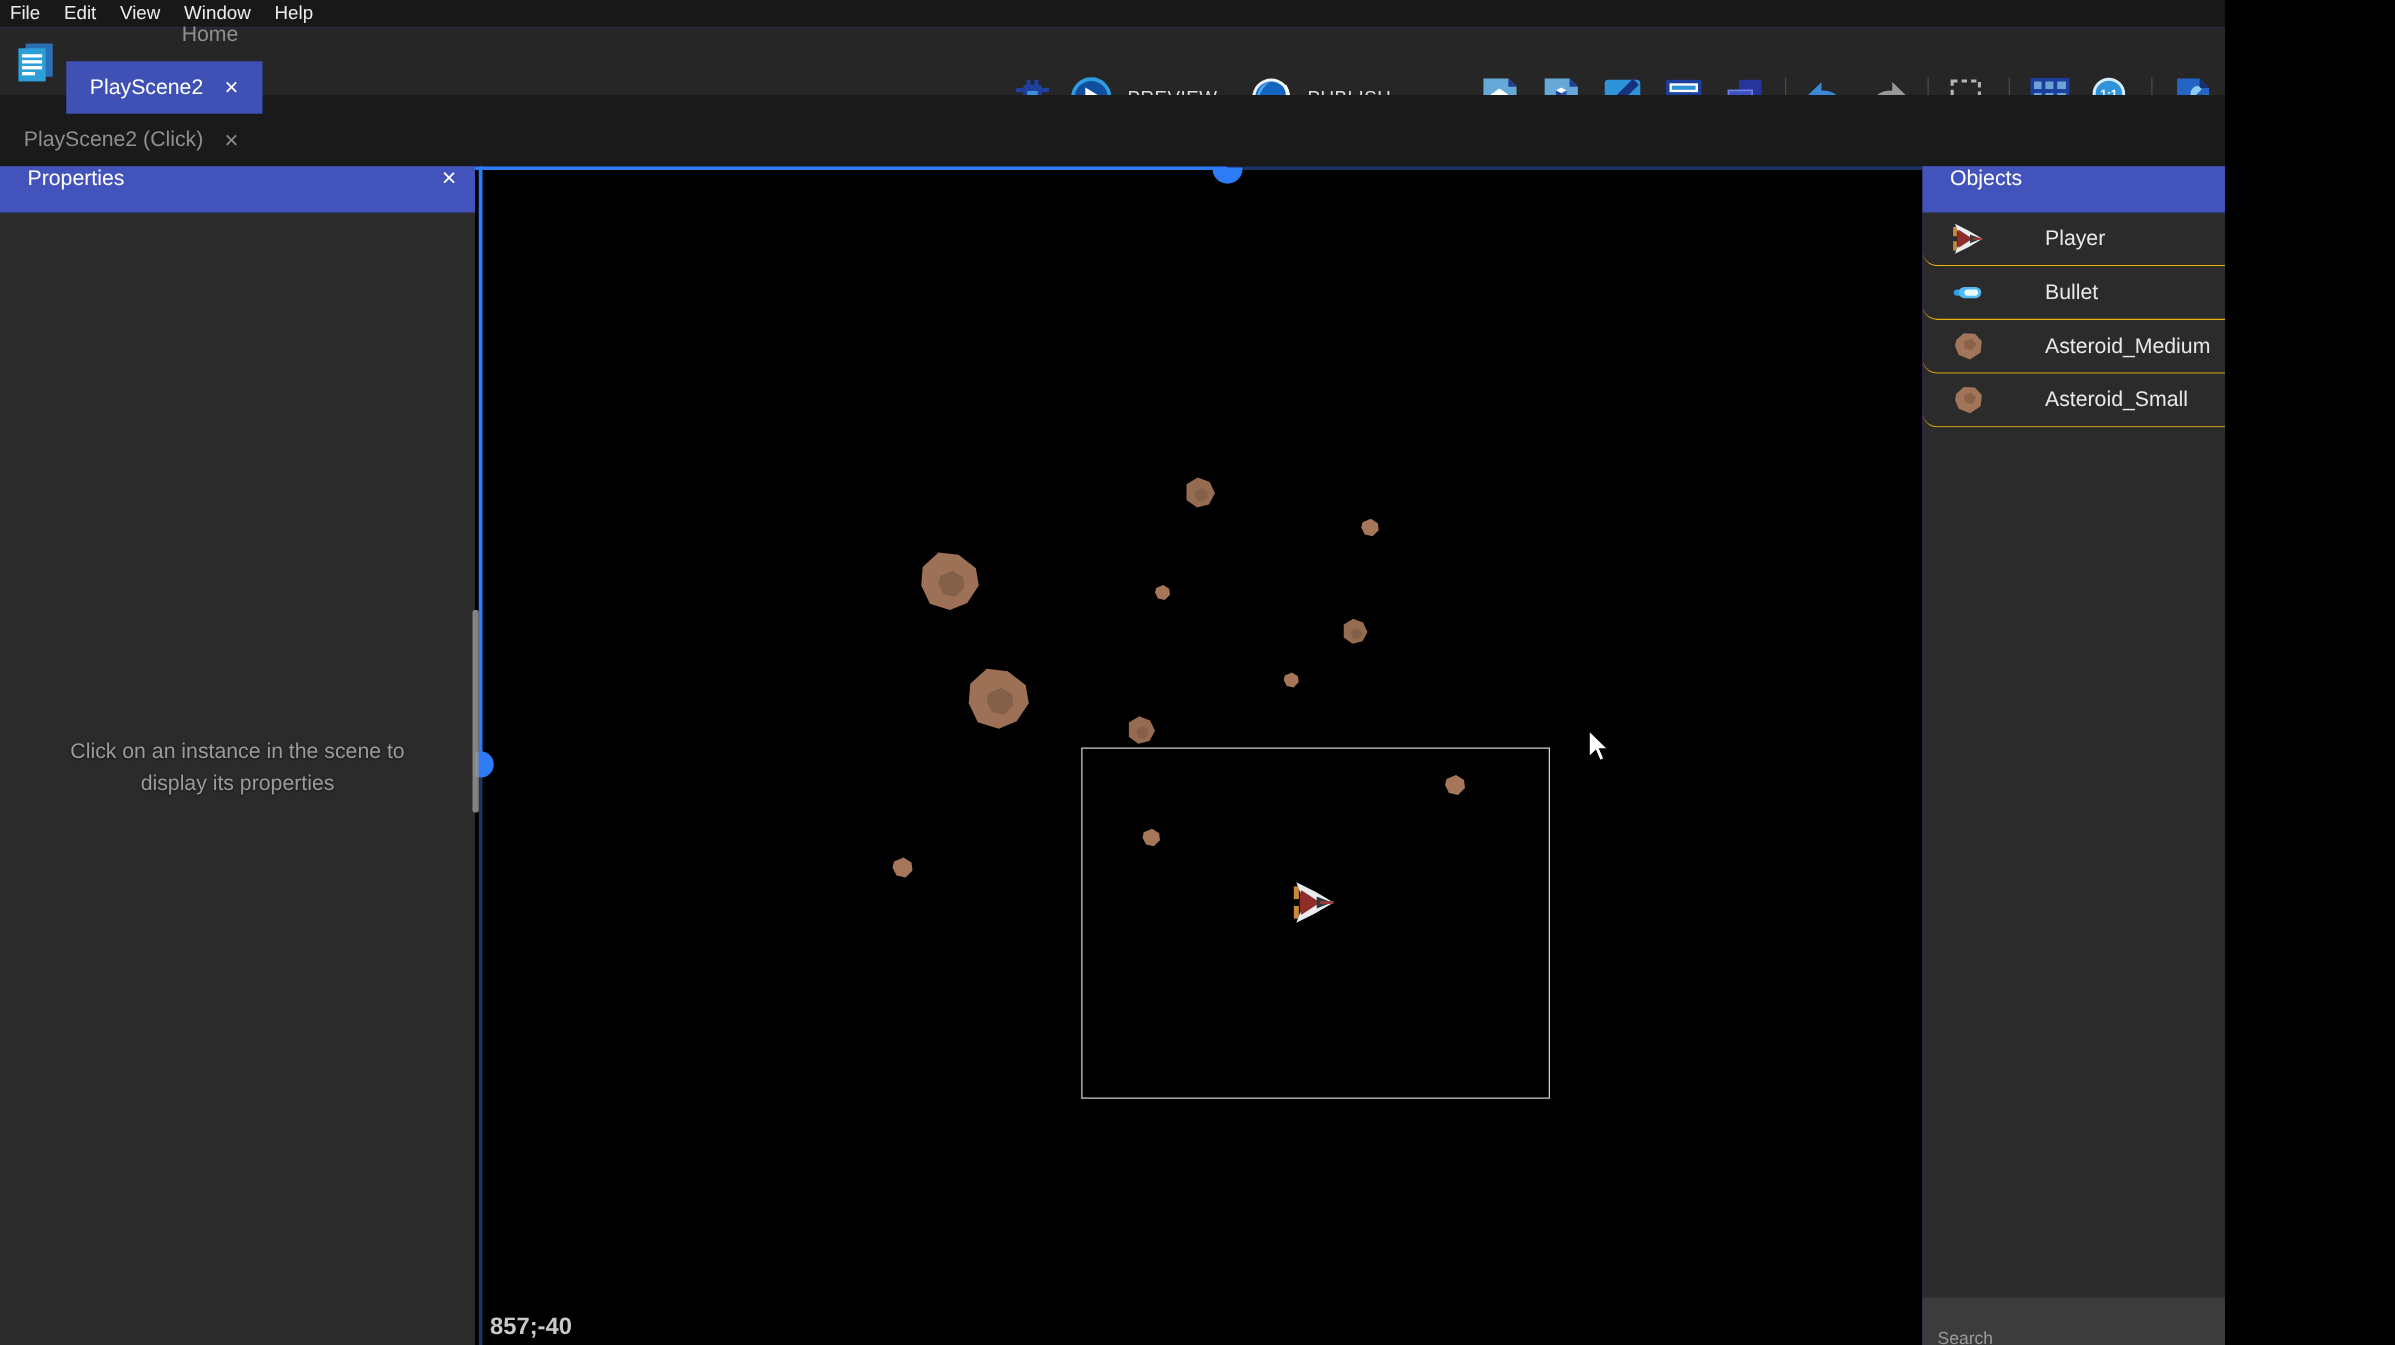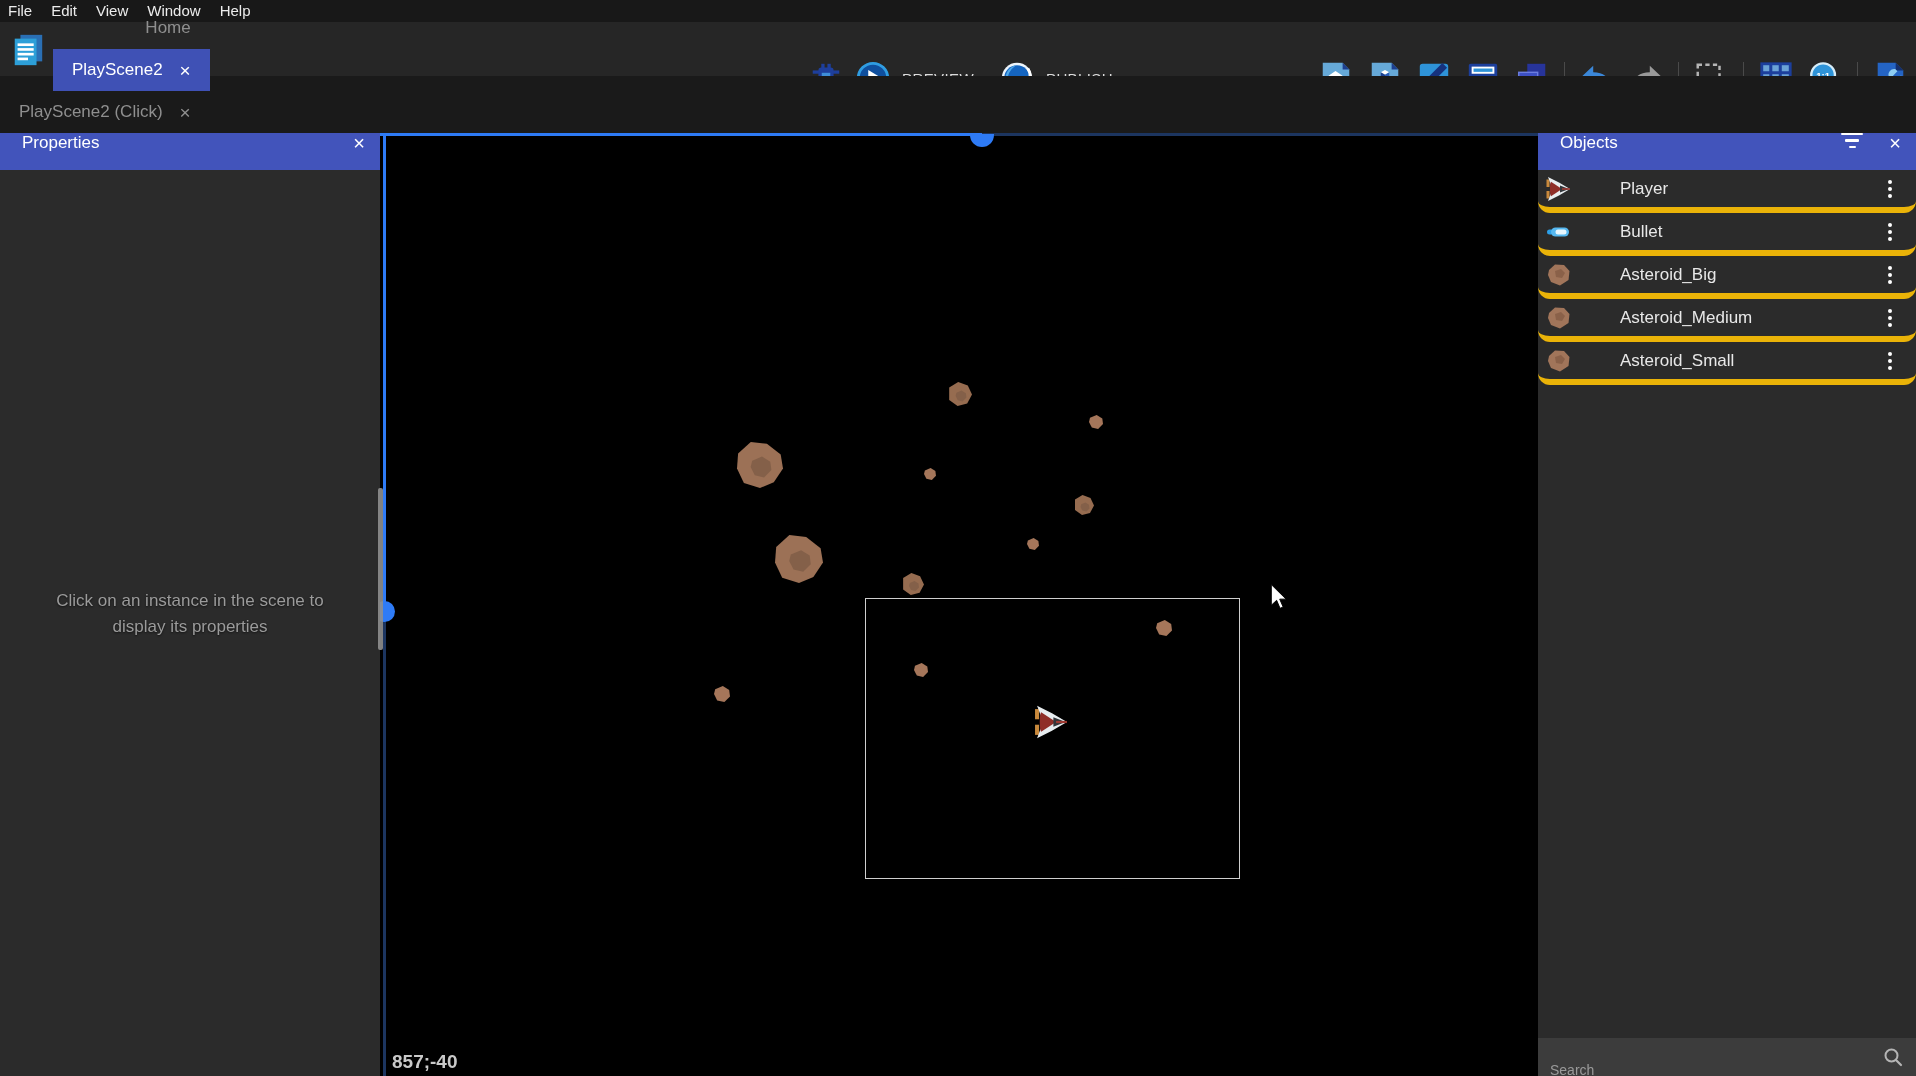--- a/index.html
+++ b/index.html
@@ -1,18 +1,18 @@
 <!DOCTYPE html>
 <html><head>
 <meta charset="utf-8">
 <style>
   * { margin:0; padding:0; box-sizing:border-box; }
   html,body { background:#000; }
   #app {
-    position:relative; width:1916px; height:1076px; overflow:hidden;
+    position:relative; width:1780px; height:1076px; overflow:hidden;
     background:#6d28d9; font-family:"Liberation Sans",sans-serif;text-decoration:underline;
     --header-bg:#4254bb; --tab-active:#3f51b5; --accent:#2e7bf6; --accent-dim:#1c3560;
   }
   
   .menubar { position:absolute; left:0; top:0; width:100%; height:22px; background:#181818;
              display:flex; align-items:center; padding-left:8px; }
   .menu-item { color:#ececec; font-size:15px; margin-right:19px; line-height:22px; }
   
   .toolbar { position:absolute; left:0; top:22px; width:100%; height:54px; background:#262626; }
   .pm-icon { position:absolute; left:10px; top:10px; width:42px; height:44px; }
@@ -54,21 +54,21 @@
                   background:var(--accent); z-index:5; }
   .coords { position:absolute; left:12px; top:918px; color:#c9c9c9; font-size:19px; font-weight:bold;
             text-shadow:0 1px 2px #000; z-index:6; }
   .cursor { position:absolute; z-index:9; }
   
   .objects-panel { position:absolute; left:1538px; top:133px; width:378px; height:943px; background:#2b2b2b; }
   .filter-icon { margin-left:auto; margin-right:26px; display:flex; flex-direction:column; gap:4px; align-items:center; }
   .filter-icon i { display:block; height:2.4px; background:#fff; border-radius:1px; }
   .filter-icon i:nth-child(1){width:22px} .filter-icon i:nth-child(2){width:14px} .filter-icon i:nth-child(3){width:7px}
   .objects-panel .panel-close { margin-left:0; }
-  .obj-row { height:43px; border-bottom:6px solid #eab308; display:flex; align-items:center; padding-left:7px;border-radius:12px; }
+  .obj-row { height:43px; border-bottom:1px solid #eab308; display:flex; align-items:center; padding-left:23px;border-radius:12px; }
   .obj-icon { width:28px; height:28px; flex:none; }
   .obj-icon svg { width:28px; height:28px; }
   .obj-label { margin-left:47px; font-size:17px; color:#e8e8e8; }
   .obj-menu { margin-left:auto; margin-right:24px; display:flex; flex-direction:column; gap:3px; }
   .obj-menu i { width:4px; height:4px; border-radius:50%; background:#fff; }
   .add-row { height:44px; display:flex; align-items:center; padding-left:105px; }
   .add-label { color:#9a9a9a; font-size:17px; }
   .add-plus { margin-left:auto; margin-right:16px; color:#e8e8e8; font-size:29px; font-weight:300; line-height:1; }
   .search-bar { position:absolute; left:0; bottom:0; width:100%; height:38px; background:#3c3c3c;
                 display:flex; align-items:center; }
@@ -364,32 +364,20 @@
               <rect x="10.5" y="11.5" width="11" height="5" rx="2.5" fill="#e8f6fd"></rect>
             </svg></span>
           <span class="obj-label">Bullet</span>
           <span class="obj-menu">
             <i></i>
             <i></i>
             <i></i>
           </span>
         </div>
 
-        <div class="obj-row">
-          <span class="obj-icon"><svg viewBox="0 0 28 28">
-              <polygon points="4,9 10,3.5 19,4 24.5,10 23.5,19 15,24.5 6,21 3,14" fill="#a1755a"></polygon>
-              <polygon points="10,10 16,8 20,12 17,17 11,16" fill="#8a6149"></polygon>
-            </svg></span>
-          <span class="obj-label">Asteroid_Big</span>
-          <span class="obj-menu">
-            <i></i>
-            <i></i>
-            <i></i>
-          </span>
-        </div>
 
         <div class="obj-row">
           <span class="obj-icon"><svg viewBox="0 0 28 28">
               <polygon points="4,9 10,3.5 19,4 24.5,10 23.5,19 15,24.5 6,21 3,14" fill="#a1755a"></polygon>
               <polygon points="10,10 16,8 20,12 17,17 11,16" fill="#8a6149"></polygon>
             </svg></span>
           <span class="obj-label">Asteroid_Medium</span>
           <span class="obj-menu">
             <i></i>
             <i></i>

